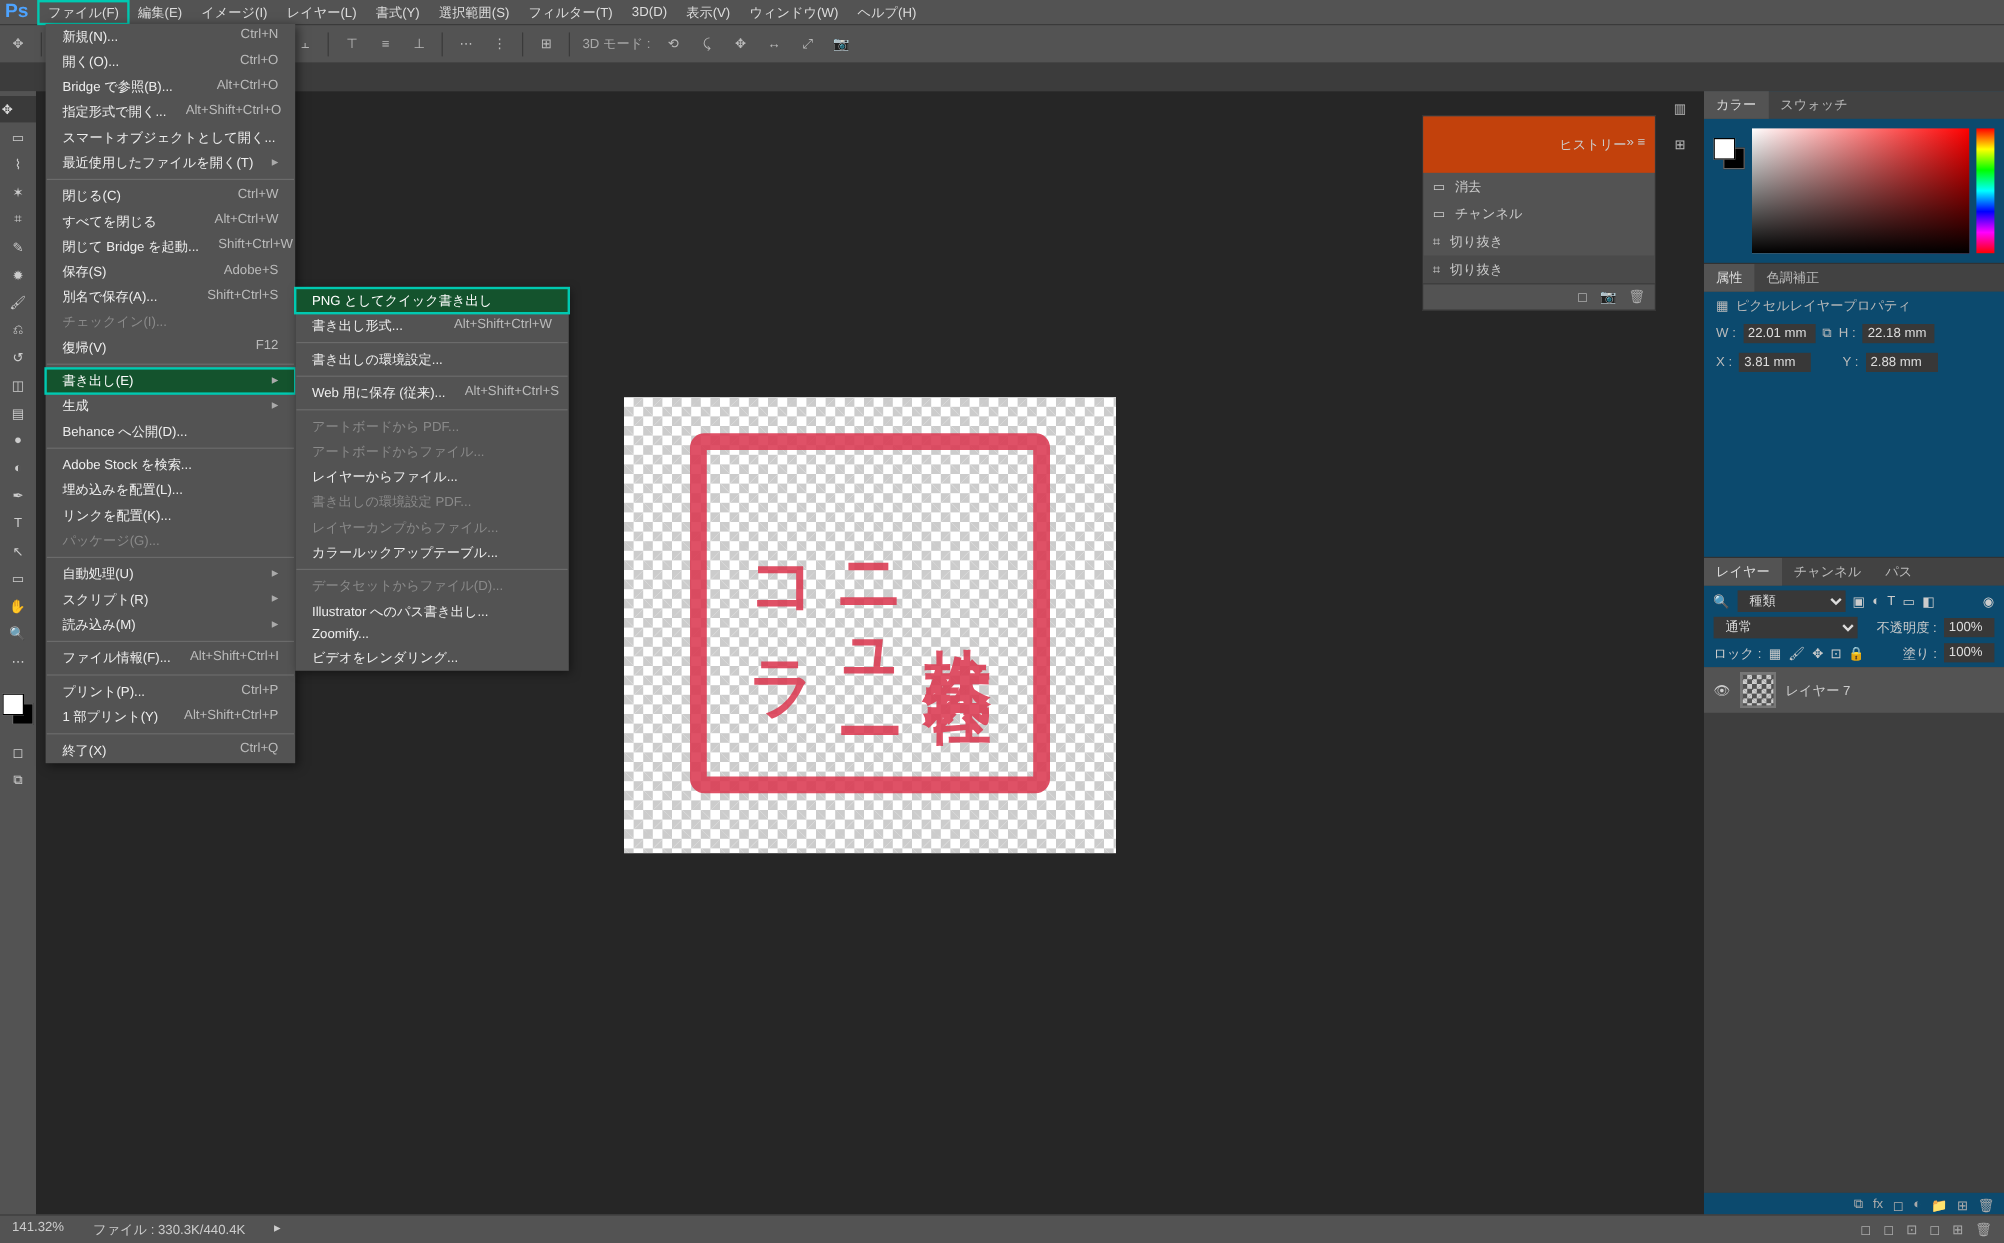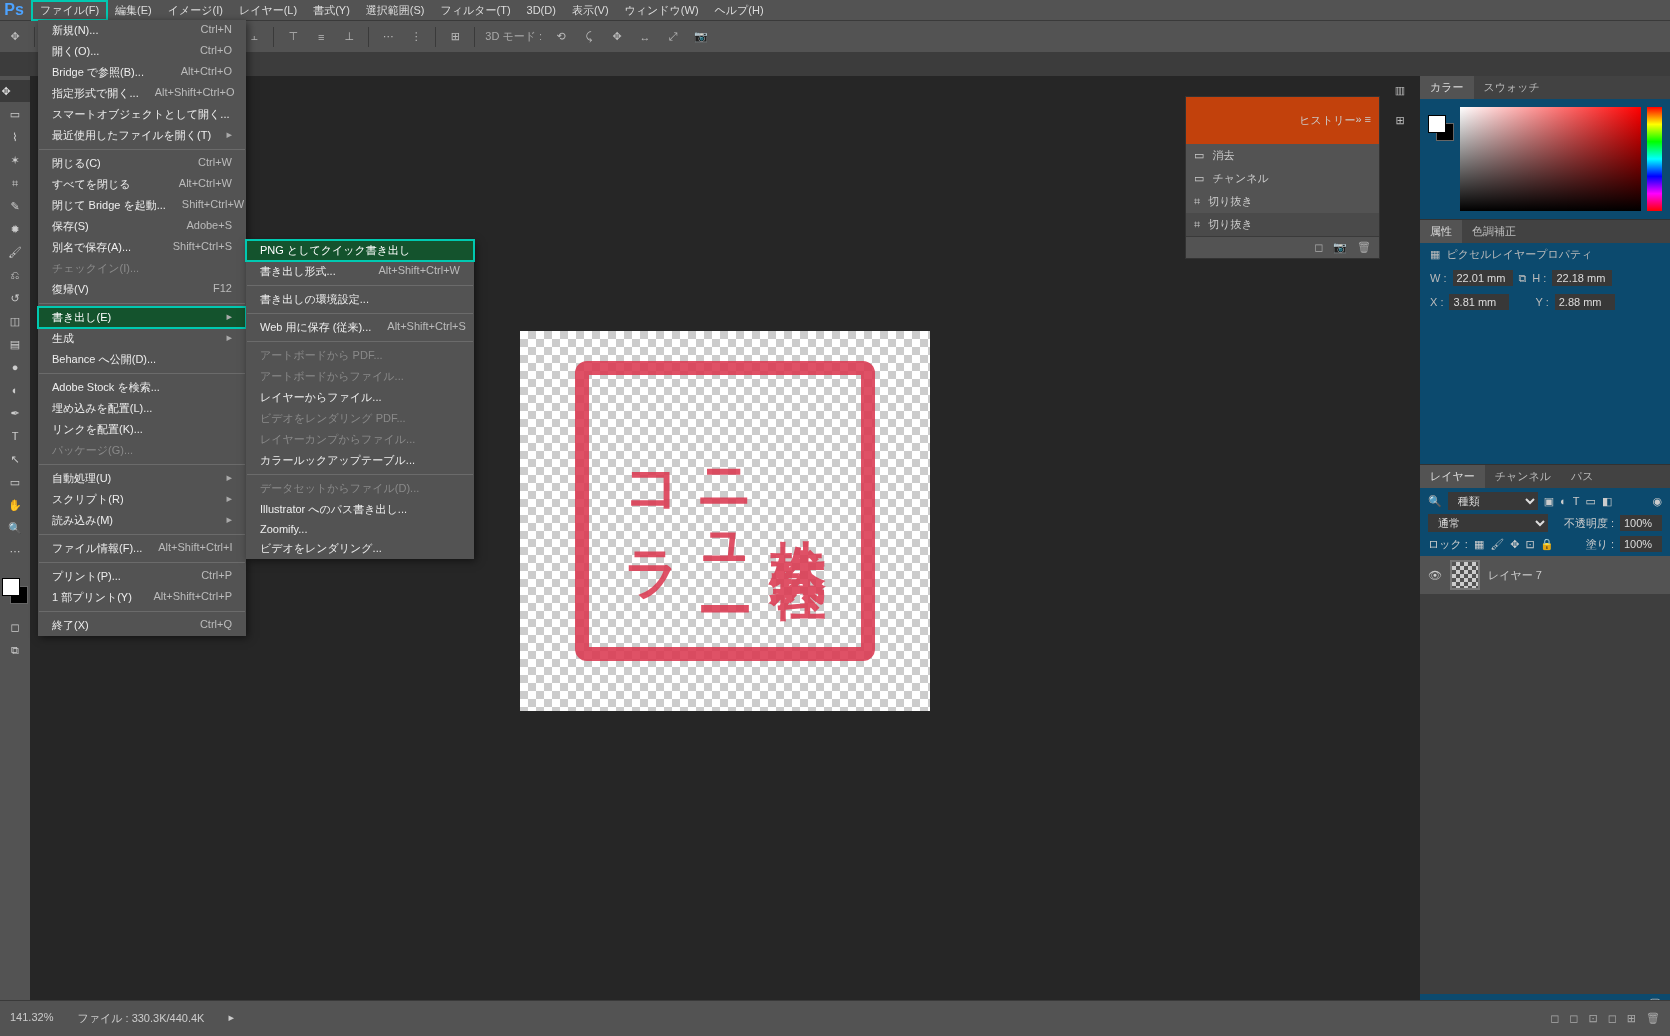--- a/index.html
+++ b/index.html
@@ -44,21 +44,21 @@
   .eye { width: 14px; text-align: center; }
   .thumb { width: 30px; height: 30px; background-image: linear-gradient(45deg,#ccc 25%,transparent 25%),linear-gradient(-45deg,#ccc 25%,transparent 25%),linear-gradient(45deg,transparent 75%,#ccc 75%),linear-gradient(-45deg,transparent 75%,#ccc 75%); background-size: 8px 8px; background-position: 0 0,0 4px,4px -4px,-4px 0; border: 2px solid #777; position: relative; }
   .layer-bottom { display: flex; justify-content: flex-end; gap: 8px; padding: 4px 8px; color: #aaa; }
   .history-panel { position: absolute; top: 96px; right: 290px; width: 195px; background: #535353; border: 1px solid #323232; }
   .hist-head { display: flex; justify-content: flex-end; padding: 16px 8px; background: #c2410c; }
   .hist-item { display: flex; align-items: center; gap: 8px; padding: 4px 8px; color: #ccc; }
   .hist-item.sel2 { background: #4a4a4a; }
   .hist-foot { display: flex; justify-content: flex-end; gap: 10px; padding: 4px 8px; color: #aaa; border-top: 1px solid #3a3a3a; }
   .side-slot { position: absolute; top: 72px; right: 252px; width: 36px; display:flex; flex-direction:column; gap:6px; padding:6px; }
   .slot-icon { height:24px; display:flex; align-items:center; justify-content:center; color:#bbb; }
-  .statusbar { position: absolute; bottom: 0; left: 0; right: 0; height: 36px; background: #535353; display: flex; align-items: center; padding: 0 10px; gap: 20px; color: #ccc; border-top: 1px solid #3a3a3a; justify-content: space-between; }
+  .statusbar { position: absolute; bottom: 0; left: 0; right: 0; height: 24px; background: #535353; display: flex; align-items: center; padding: 0 10px; gap: 20px; color: #ccc; border-top: 1px solid #3a3a3a; justify-content: space-between; }
   .sb-left { display:flex; gap:24px; }
   .sb-right { display:flex; gap:10px; color:#aaa; }
   
   .dropdown { position: absolute; top: 20px; left: 38px; width: 208px; background: #535353; color: #eee; box-shadow: 2px 2px 8px rgba(0,0,0,.5); z-index: 100; }
   .dd-item { display: flex; justify-content: space-between; padding: 3px 14px 3px 14px; white-space: nowrap; }
   .dd-item.hl { background: #14532d; color: #fff; outline: 2px solid #00c9b1; outline-offset: -1px; }
   .dd-item.sub::after { content: "▸"; color: #aaa; }
   .dd-sep { height: 1px; background: #6b6b6b; margin: 3px 1px; }
   .submenu { position: absolute; top: 240px; left: 246px; width: 228px; background: #535353; color: #eee; box-shadow: 2px 2px 8px rgba(0,0,0,.5); z-index: 101; }
   .dd-item.disabled { color: #8a8a8a; }
@@ -414,21 +414,21 @@
     <div class="dd-item disabled">
       <span>アートボードから PDF...</span>
     </div>
     <div class="dd-item disabled">
       <span>アートボードからファイル...</span>
     </div>
     <div class="dd-item">
       <span>レイヤーからファイル...</span>
     </div>
     <div class="dd-item disabled">
-      <span>ビデオをレンダリング PDF...</span>
+      <span>書き出しの環境設定 PDF...</span>
     </div>
     <div class="dd-item disabled">
       <span>レイヤーカンプからファイル...</span>
     </div>
     <div class="dd-item">
       <span>カラールックアップテーブル...</span>
     </div>
     <div class="dd-sep"></div>
     <div class="dd-item disabled">
       <span>データセットからファイル(D)...</span>

